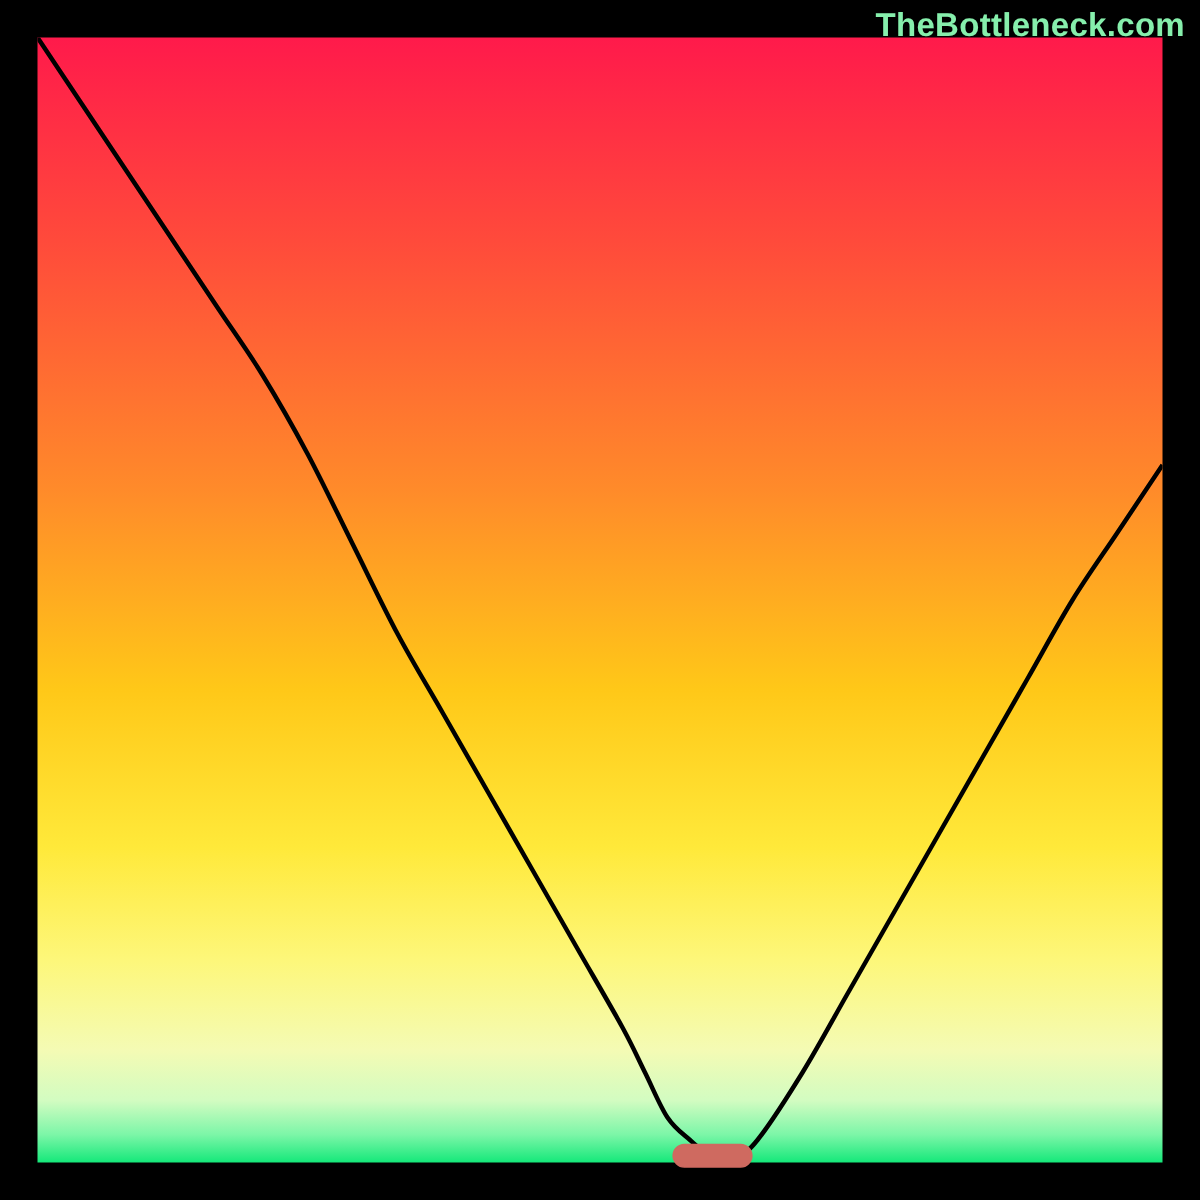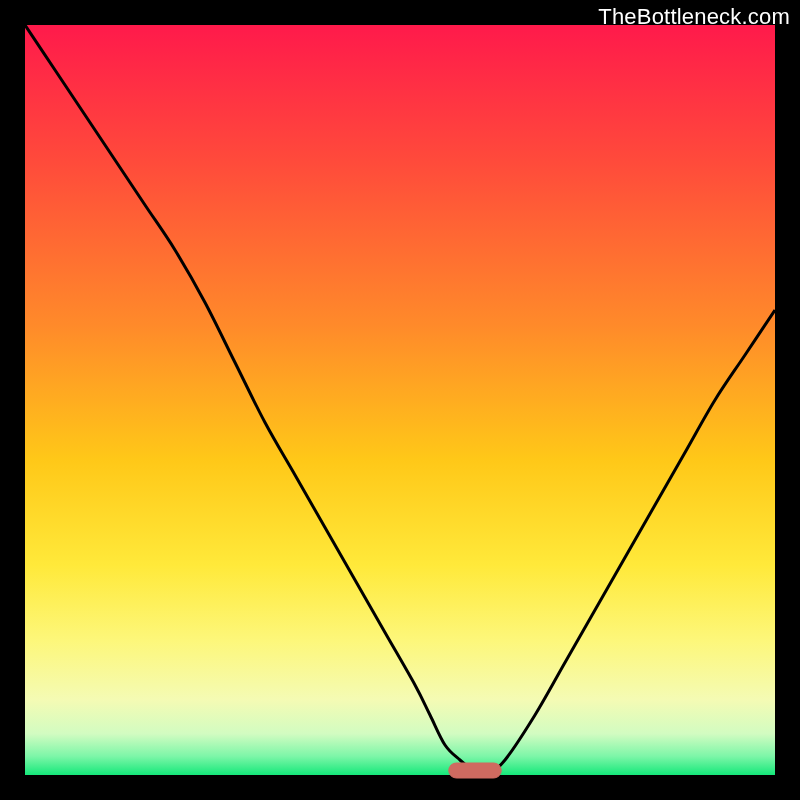--- a/index.html
+++ b/index.html
@@ -14,23 +14,23 @@
   .frame {
     position: relative;
     width: 800px;
     height: 800px;
     background: #000;
   }
   .watermark {
     position: absolute;
     top: 4px;
     right: 10px;
-    color: #ffffff;
+    color: #86efac;
     font-size: 22px;
-    font-weight: 400;
+    font-weight: 700;
     letter-spacing: 0.2px;
     z-index: 4;
     user-select: none;
   }
   svg.plot {
     position: absolute;
     top: 0;
     left: 0;
     width: 800px;
     height: 800px;

